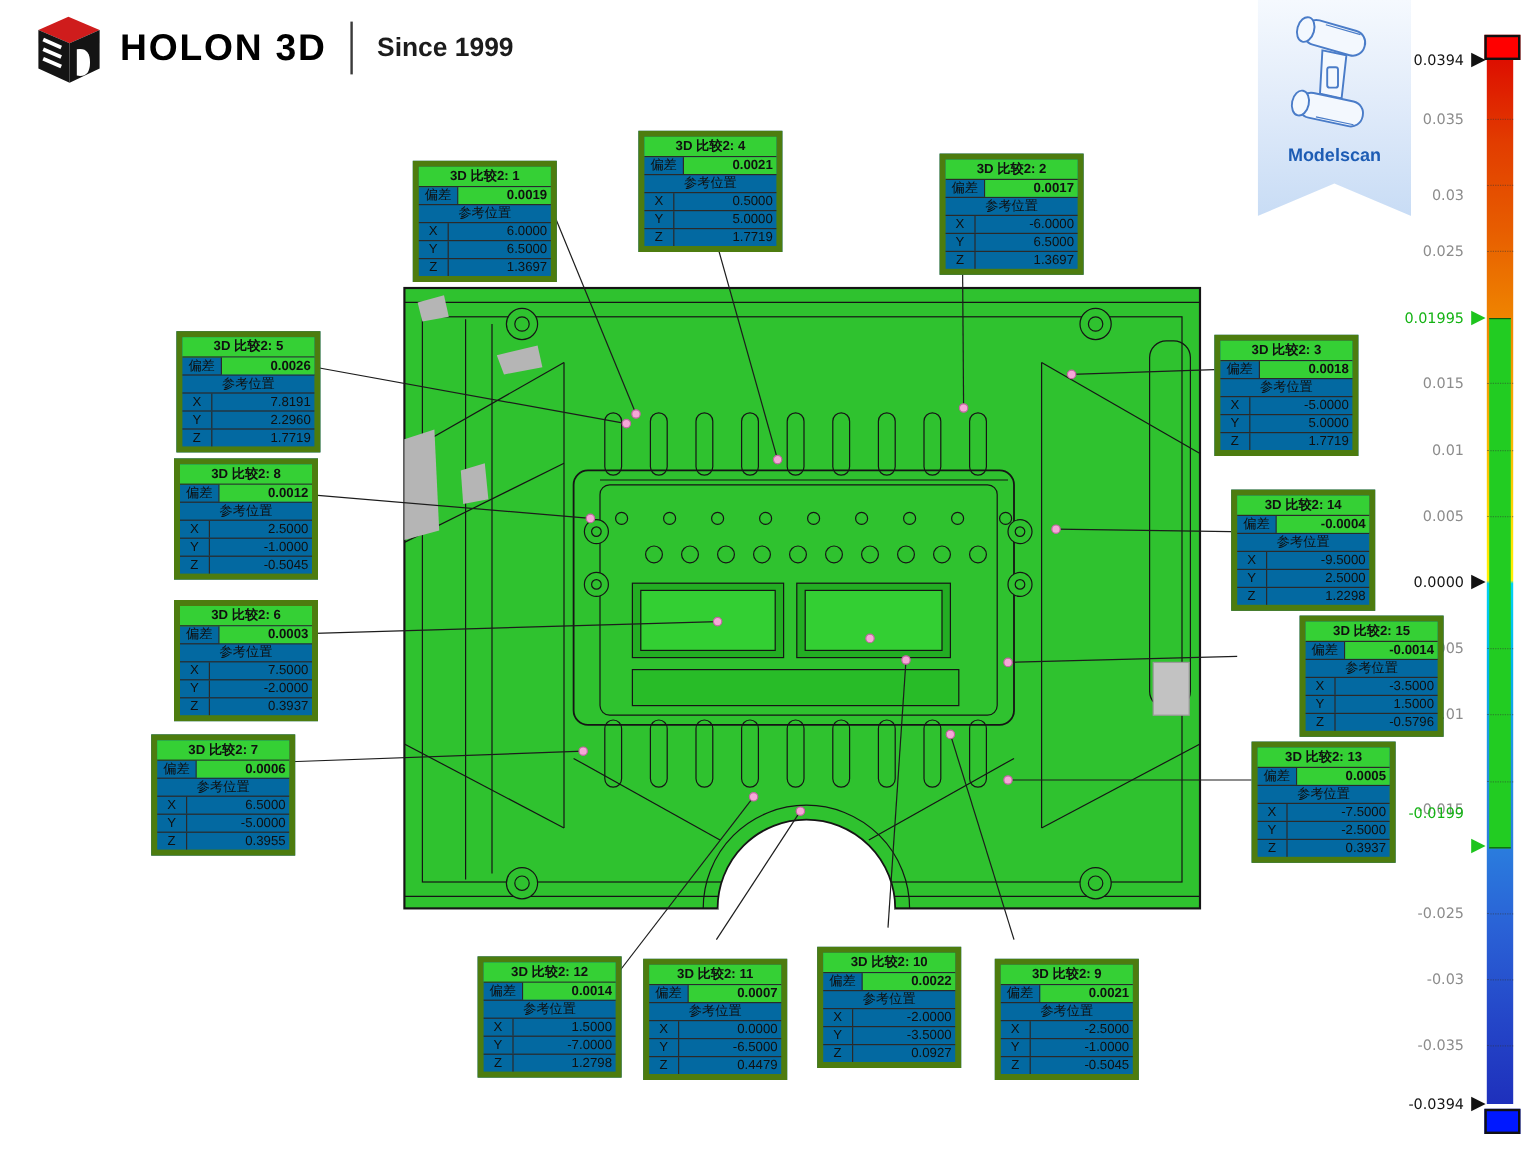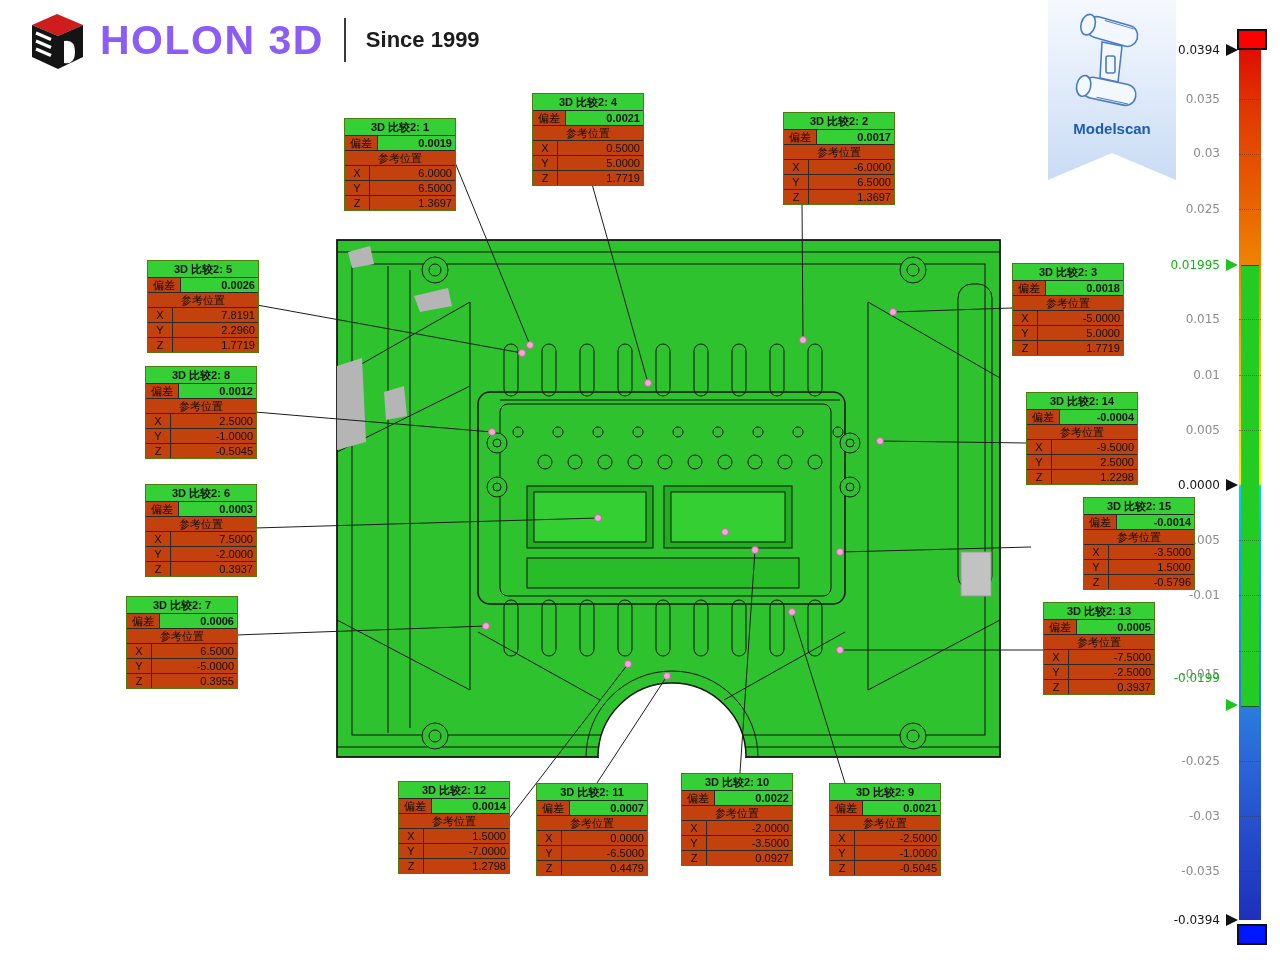--- a/index.html
+++ b/index.html
@@ -3,38 +3,38 @@
 <meta charset="utf-8">
 <style>
   html,body{margin:0;padding:0;}
   body{
     width:1280px;height:960px;position:relative;overflow:hidden;
     background:#ffffff;font-family:"Liberation Sans",sans-serif;
   }
   
   .header{position:absolute;left:26px;top:8px;display:flex;align-items:center;gap:12px;z-index:5;}
   .logo-mark{width:62px;height:64px;}
-  .logo-text{font-size:41px;font-weight:900;letter-spacing:1.5px;color:#8b5cf6;}
+  .logo-text{font-size:31px;font-weight:900;letter-spacing:1.5px;color:#000000;}
   .logo-sep{width:2px;height:44px;background:#3a3a3a;margin:0 8px;}
   .since{font-size:22px;font-weight:600;color:#1c1c1c;}
   
   .badge{
     position:absolute;left:1048px;top:0;width:128px;height:180px;z-index:5;
     background:linear-gradient(180deg,#f5f9fe 0%,#e2ecfa 45%,#c8dcf5 100%);
     clip-path:polygon(0 0,100% 0,100% 100%,50% 85%,0 100%);
     display:flex;flex-direction:column;align-items:center;
   }
   .badge-icon{margin-top:10px;}
   .badge-label{font-size:15px;font-weight:600;color:#1d5cb4;margin-top:2px;}
   
   .viewport{position:absolute;left:0;top:0;width:1280px;height:960px;z-index:1;}
   
   .ann{
-    position:absolute;width:110px;background:#c2410c;border:1px solid #4d7c0f;
-    font-size:11px;z-index:30;color:#101010;
+    position:absolute;width:110px;background:#0369a1;border:5px solid #4d7c0f;
+    font-size:11px;z-index:30;color:#101010;margin-top:16px;
   }
   .ann-title{background:#35d035;border-bottom:1px solid #2a2a2a;text-align:center;
     height:16px;line-height:16px;font-weight:700;}
   .ann-row{display:flex;border-bottom:1px solid #2a2a2a;height:14px;line-height:14px;}
   .ann-row:last-child{border-bottom:none;}
   .ann-key{width:24px;border-right:1px solid #2a2a2a;text-align:center;flex:none;}
   .ann-key--dev{width:32px;}
   .ann-val{flex:1;text-align:right;padding-right:3px;}
   .ann-val--dev{background:#35d035;font-weight:700;}
   .ann-ref{text-align:center;border-bottom:1px solid #2a2a2a;height:14px;line-height:14px;}
@@ -569,21 +569,21 @@
 <div class="cbar-wrap">
   <div class="cap cap-top"></div>
   <div class="cbar"></div>
   <div class="cbar-green"></div>
   <div class="cap cap-bottom"></div>
   <div id="colorbar-ticks">
       <div class="cb-label cb-black-arrow" style="top: 42px;">0.0394</div>
       <div class="cb-arrow cb-arrow-black" style="top: 44px;"></div>
       <div class="cb-label cb-plain" style="top: 90.5787px;">0.035</div>
       <div class="cb-grid" style="top: 98.5787px;"></div>
-      <div class="cb-label cb-plain" style="top: 145px;">0.03</div>
+      <div class="cb-label cb-plain" style="top: 155px;">0.03</div>
       <div class="cb-grid" style="top: 153.782px;"></div>
       <div class="cb-label cb-plain" style="top: 200.985px;">0.025</div>
       <div class="cb-grid" style="top: 208.985px;"></div>
       <div class="cb-label cb-green-arrow" style="top: 256.74px;">0.01995</div>
       <div class="cb-arrow cb-arrow-green" style="top: 258.74px;"></div>
       <div class="cb-label cb-plain" style="top: 311.391px;">0.015</div>
       <div class="cb-grid" style="top: 319.391px;"></div>
       <div class="cb-label cb-plain" style="top: 366.594px;">0.01</div>
       <div class="cb-grid" style="top: 374.594px;"></div>
       <div class="cb-label cb-plain" style="top: 421.797px;">0.005</div>

